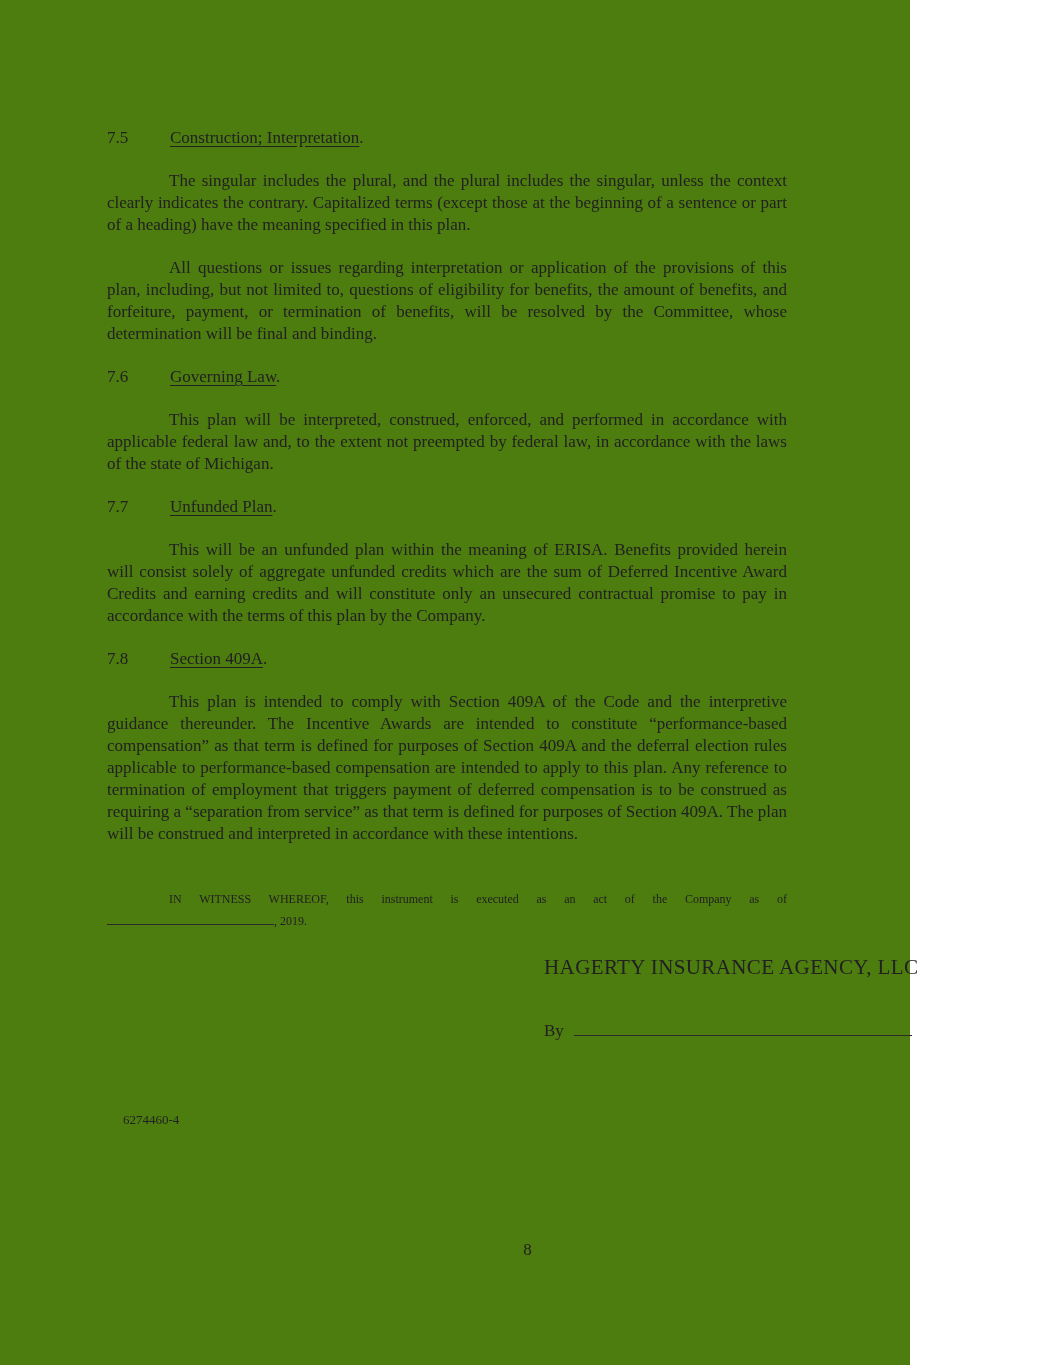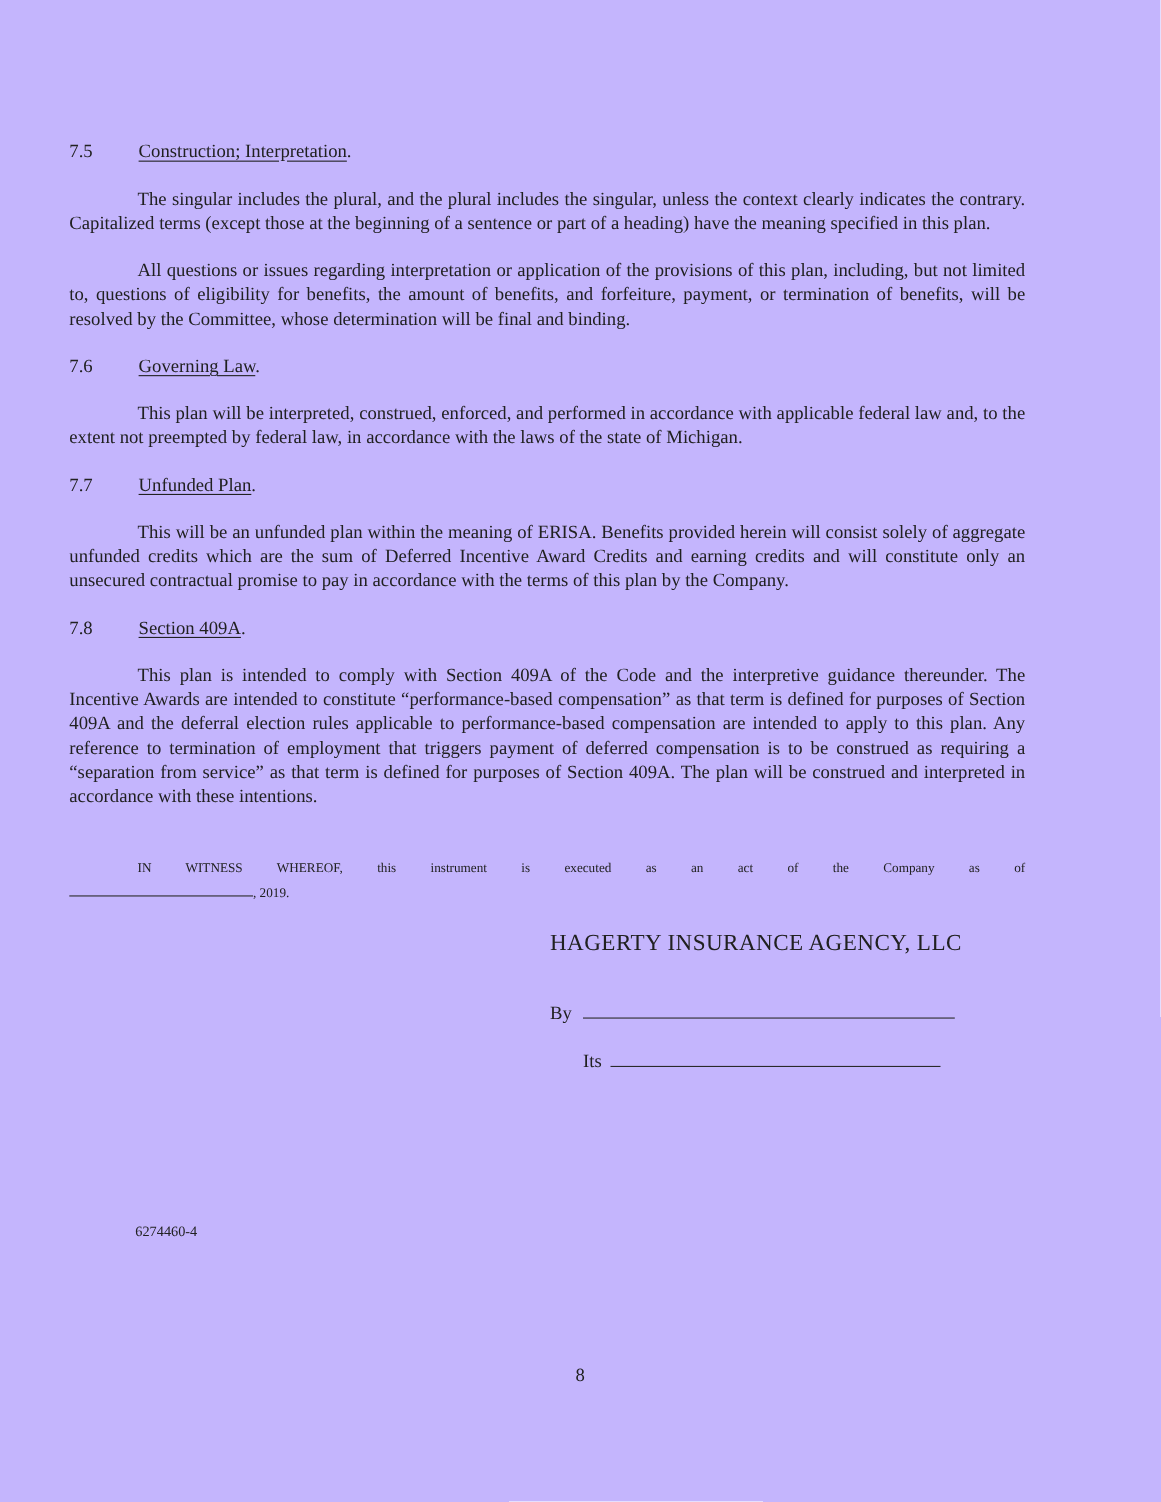--- a/index.html
+++ b/index.html
@@ -8,24 +8,24 @@
     width: 1055px;
     height: 1365px;
     position: relative;
     font-family: "Liberation Serif", serif;
     color: #212121;
     overflow: hidden;
   }
   .page {
     position: absolute;
     left: 0; top: 0;
-    width: 1055px;
+    width: 910px;
     height: 1365px;
-    background: #c4b5fd;
-    padding: 127px 123px 0 63px;
+    background: #4d7c0f;
+    padding: 127px 123px 0 107px;
   }
   .heading {
     font-size: 17px;
     line-height: 22px;
     margin-bottom: 21px;
     white-space: nowrap;
   }
   .sec-num {
     display: inline-block;
     width: 63px;
@@ -119,19 +119,18 @@
   </div>
 
   <div class="witness">
     <div class="witness-line1">IN WITNESS WHEREOF, this instrument is executed as an act of the Company as of</div>
     <div class="witness-line2"><span class="blank-line date-blank"></span><span>, 2019.</span></div>
   </div>
 
   <div>
     <div class="company-line">HAGERTY INSURANCE AGENCY, LLC</div>
     <div class="sig-row by"><span>By</span><span class="blank-line sig-line-by"></span></div>
-    <div class="sig-row its"><span>Its</span><span class="blank-line sig-line-its"></span></div>
   </div>
 
 </div>
 
 <div class="doc-id">6274460-4</div>
 <div class="page-num">8</div>
 
 </body></html>

